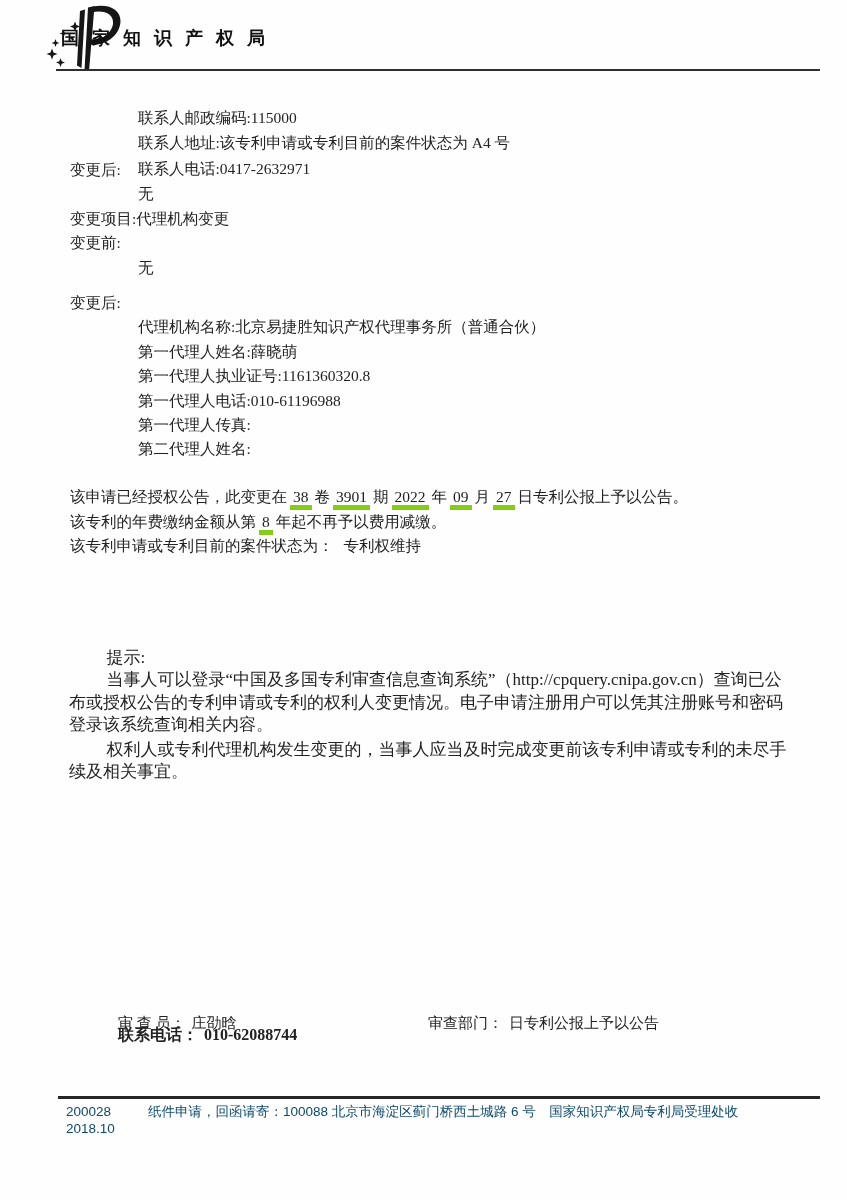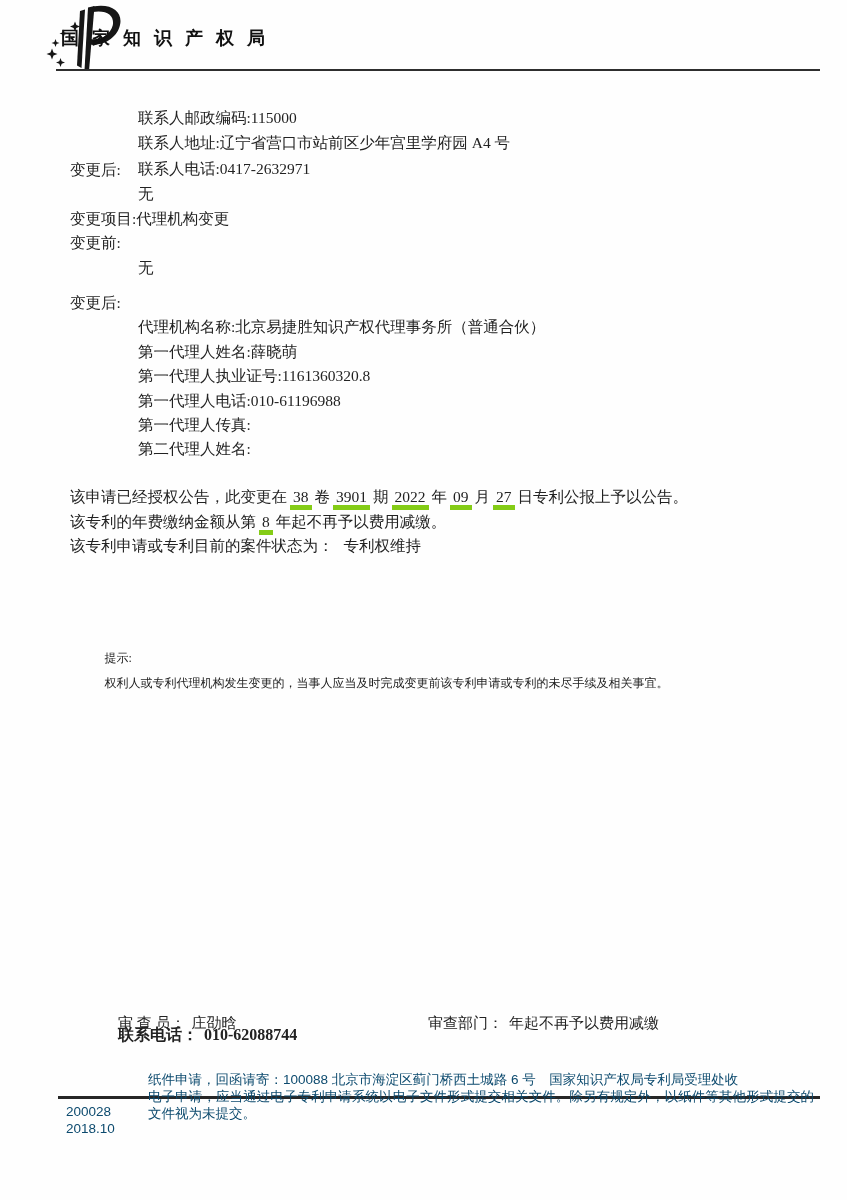--- a/index.html
+++ b/index.html
@@ -26,37 +26,37 @@
   
   .sec { font-size:15.5px; line-height:24.4px; }
   .sec1 { left:70px; top:158px; }
   .sec2 { left:70px; top:291px; }
   .indent { margin-left:68px; }
   
   .announce { left:70px; top:485px; font-size:15.5px; line-height:24.5px; }
   .u { border-bottom:5px solid #84cc16; padding:0 3px; margin:0 3px; }
   .status-val { margin-left:10px; }
   
-  .notice { left:78px; top:647px; width:728px; font-size:12px; line-height:22.3px; }
+  .notice { left:69px; top:647px; width:728px; font-size:17px; line-height:22.3px; }
   .notice p { text-indent:2.2em; }
   .notice .p2 { margin-top:3px; }
   
   .review-row { left:0; top:1014px; width:100%; font-size:15px; }
   .examiner { position:absolute; left:118px; top:0; white-space:nowrap; }
   .department { position:absolute; left:428px; top:0; white-space:nowrap; }
   .phone-row { left:118px; top:1025px; font-size:16px;font-weight:bold; }
   .lbl-gap { margin-right:6px; }
   
   .footer-rule { left:58px; top:1096px; width:762px; height:2.5px; background:#262626; }
   .footer {
     font-family:Liberation Sans, sans-serif;
     font-size:13.5px; line-height:16.8px; color:#0c4a6e;
   }
   .footer-codes { left:66px; top:1104px; }
-  .footer-text { left:148px; top:1072px; width:666px; text-align:justify; }
+  .footer-text { left:148px; top:1104px; width:666px; text-align:justify; }
 </style>
 </head>
 <body>
 
 <div class="page">
 
   <div class="abs logo">
     <svg width="96" height="72" viewBox="0 0 96 72" xmlns="http://www.w3.org/2000/svg" aria-hidden="true">
       <g fill="#161616">
 
@@ -71,21 +71,21 @@
         <path d="M18.5,54 L19.7,57.3 L23,58.5 L19.7,59.7 L18.5,63 L17.3,59.7 L14,58.5 L17.3,57.3 Z"></path>
       </g>
     </svg>
   </div>
 
   <div class="abs doc-title">国家知识产权局</div>
   <div class="abs header-rule"></div>
 
   <div class="abs contact">
     <div>联系人邮政编码:115000</div>
-    <div>联系人地址:辽宁省营口市站前区少年宫里学府园 A4 号</div>
+    <div>联系人地址:该专利申请或专利目前的案件状态为 A4 号</div>
     <div>联系人电话:0417-2632971</div>
   </div>
 
   <div class="abs sec sec1">
     <div>变更后:</div>
     <div class="indent">无</div>
     <div>变更项目:代理机构变更</div>
     <div>变更前:</div>
     <div class="indent">无</div>
   </div>
@@ -103,38 +103,38 @@
   </div>
 
   <div class="abs announce">
     <div><span>该申请已经授权公告，此变更在</span><span class="u">38</span><span>卷</span><span class="u">3901</span><span>期</span><span class="u">2022</span><span>年</span><span class="u">09</span><span>月</span><span class="u">27</span><span>日专利公报上予以公告。</span></div>
     <div><span>该专利的年费缴纳金额从第</span><span class="u">8</span><span>年起不再予以费用减缴。</span></div>
     <div><span>该专利申请或专利目前的案件状态为：</span><span class="status-val">专利权维持</span></div>
   </div>
 
   <div class="abs notice">
     <p>提示:</p>
+    <p>当事人可以登录“中国及多国专利审查信息查询系统”（http://cpquery.cnipa.gov.cn）查询已公布或授权公告的专利申请或专利的权利人变更情况。电子申请注册用户可以凭其注册账号和密码登录该系统查询相关内容。</p>
     <p class="p2">权利人或专利代理机构发生变更的，当事人应当及时完成变更前该专利申请或专利的未尽手续及相关事宜。</p>
   </div>
 
   <div class="abs review-row">
     <div class="examiner">
       <span class="lbl-gap">审 查 员：</span><span>庄劭晗</span>
     </div>
     <div class="department">
-      <span class="lbl-gap">审查部门：</span><span>年起不再予以费用减缴</span>
+      <span class="lbl-gap">审查部门：</span><span>日专利公报上予以公告</span>
     </div>
   </div>
   <div class="abs phone-row">
     <span class="lbl-gap">联系电话：</span><span>010-62088744</span>
   </div>
 
   <div class="abs footer-rule"></div>
   <div class="abs footer footer-codes">
     <div>200028</div>
     <div>2018.10</div>
   </div>
   <div class="abs footer footer-text">
     <div>纸件申请，回函请寄：100088 北京市海淀区蓟门桥西土城路 6 号　国家知识产权局专利局受理处收</div>
-    <div>电子申请，应当通过电子专利申请系统以电子文件形式提交相关文件。除另有规定外，以纸件等其他形式提交的文件视为未提交。</div>
   </div>
 
 </div>
 
 </body></html>

